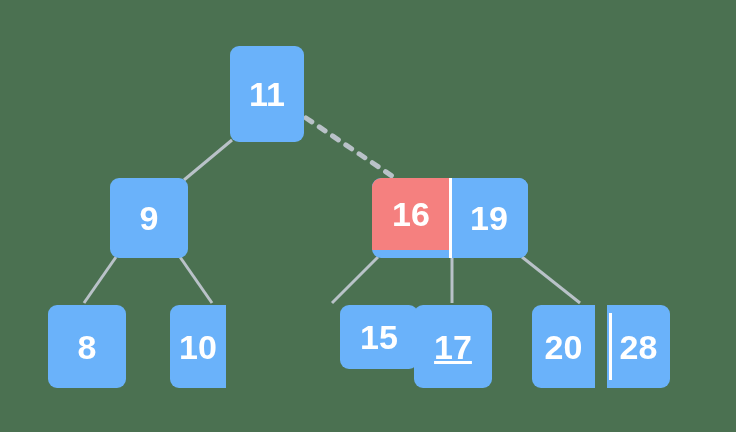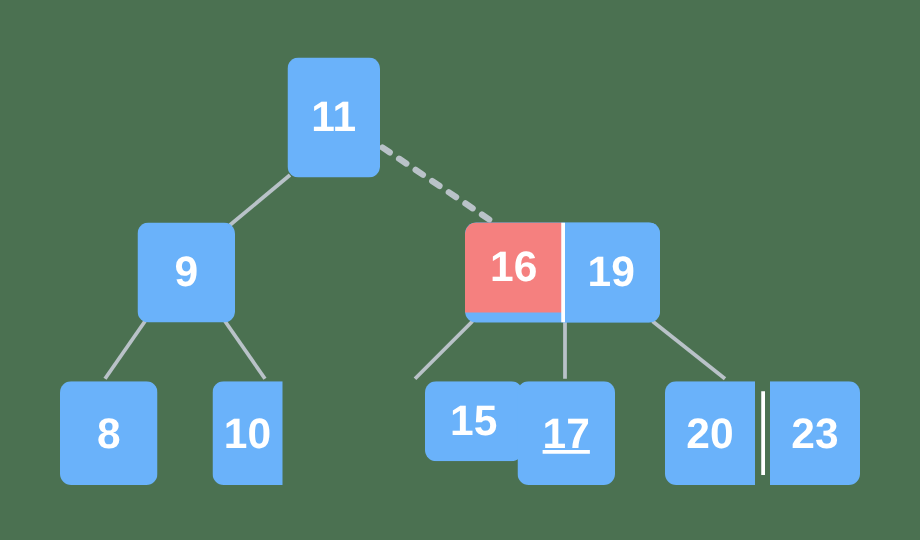--- a/index.html
+++ b/index.html
@@ -99,23 +99,23 @@
       <div class="node" style="left: 292px; top: 305px; width: 78px; height: 64px; margin-left: 48px;">
         <div class="cell blue" style="width: 78px;">
           <span>15</span>
         </div>
       </div>
       <div class="node" style="left: 414px; top: 305px; width: 78px; height: 83px;">
         <div class="cell blue" style="width: 78px; text-decoration: underline;">
           <span>17</span>
         </div>
       </div>
-      <div class="node" style="left: 532px; top: 305px; width: 156px; height: 83px; gap: 12px;">
+      <div class="node" style="left: 532px; top: 305px; width: 138px; height: 83px; gap: 12px;">
         <div class="cell blue" style="width: 78px;">
           <span>20</span>
         </div>
         <div class="cell blue" style="width: 78px;">
-          <span>23</span>
+          <span>28</span>
         </div>
         <div class="divider" style="left: 77px; top: 8px; height: 67px;"></div>
       </div>
     </div>
 </div>
 
 </body></html>

